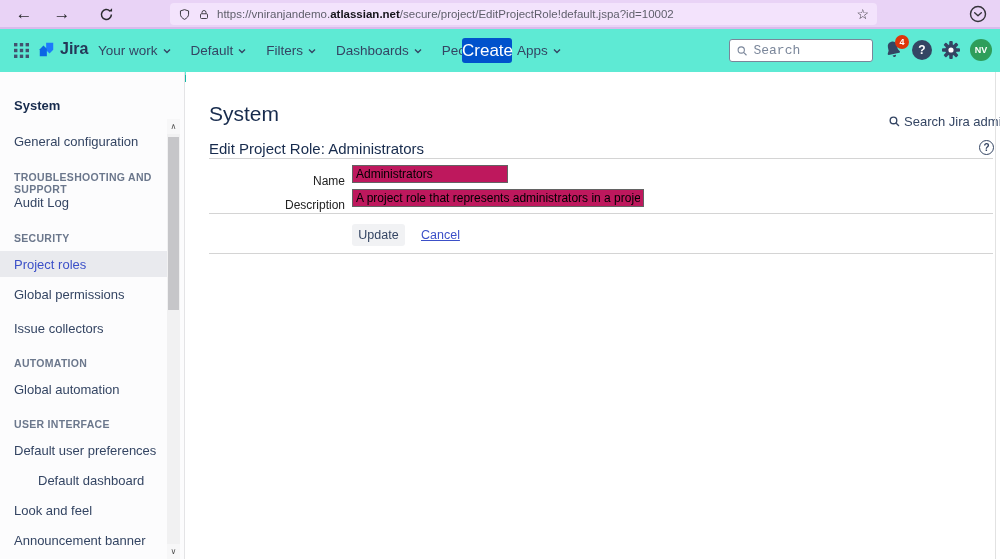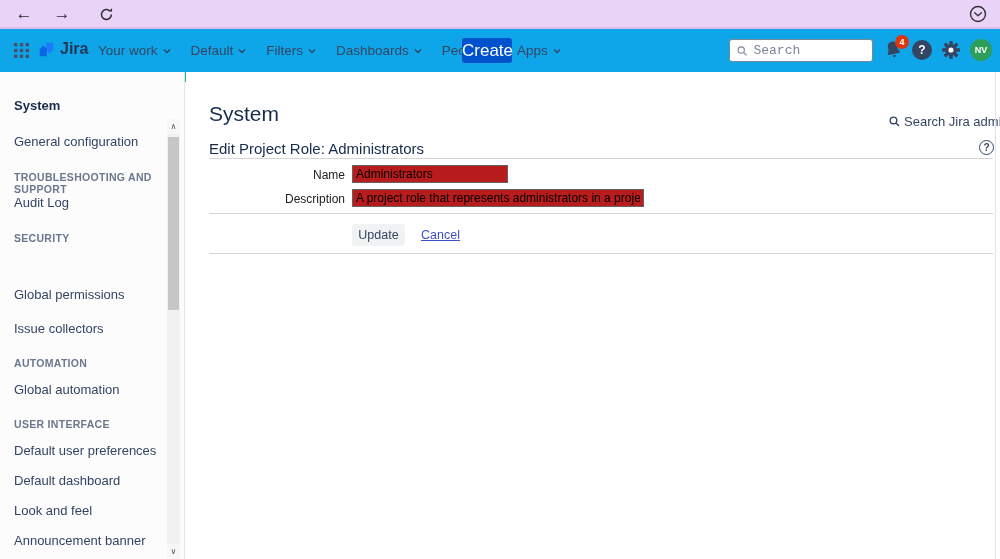--- a/index.html
+++ b/index.html
@@ -14,21 +14,21 @@
   .btn-back { left:10px; } .btn-fwd { left:48px; } .btn-reload { left:92px; }
   .urlbar { position:absolute; left:170px; top:3px; width:707px; height:22px;
             background:#f3e3fc; border-radius:4px; display:flex; align-items:center; padding:0 8px; }
   .urlbar .u-icon { display:flex; align-items:center; margin-right:7px; }
   .url-text { font-size:11.5px; color:#5f5f6b; white-space:nowrap; overflow:hidden; flex:1; }
   .url-text b { color:#15141a; font-weight:700; }
   .url-star { font-size:14px; color:#2a2a2e; margin-left:8px; cursor:pointer; }
   .pocket { position:absolute; left:968px; top:4px; cursor:pointer; }
 
   
-  .topnav { position:absolute; left:0; top:29px; width:1000px; height:53px; background:#0ea5e9;
+  .topnav { position:absolute; left:0; top:29px; width:1000px; height:53px; background:#5eead4;
             border-bottom:7px solid #14b8a6; }
   .grid-icon { position:absolute; left:14px; top:14px; cursor:pointer; }
   .logo { position:absolute; left:38px; top:11px; display:flex; align-items:center; gap:5px; cursor:pointer; }
   .logo-text { font-size:16px; font-weight:600; color:#253858; }
   .menus { position:absolute; left:98px; top:0; height:43px; display:flex; gap:20px; }
   .menu-item { display:flex; align-items:center; gap:5px; font-size:13.5px; font-weight:500;
                color:#344563; cursor:pointer; }
   .create-btn { position:absolute; left:462px; top:9px; width:50px; height:25px; background:#0052cc;
                 color:#fff; font-size:17px; border:none; border-radius:3px; cursor:pointer;
                 font-family:"Liberation Sans",sans-serif; }
@@ -70,43 +70,58 @@
   .main { position:absolute; left:186px; top:72px; width:814px; height:487px; background:#fff; }
   .main-title { position:absolute; left:23px; top:30px; font-size:21px; font-weight:500; color:#172b4d; }
   .admin-search { position:absolute; left:703px; top:42px; display:flex; align-items:center; gap:4px;
                   font-size:13px; color:#344563; cursor:pointer; white-space:nowrap; }
   .page-heading { position:absolute; left:23px; top:68px; font-size:15px; font-weight:500; color:#172b4d; }
   .help-outline { position:absolute; left:793px; top:68px; width:15px; height:15px; border-radius:50%;
                   border:1.5px solid #344563; color:#344563; font-size:10px; font-weight:700;
                   display:flex; align-items:center; justify-content:center; cursor:pointer; }
   .rule { position:absolute; left:23px; width:784px; height:1px; background:#d4d4d4; }
   .rule1 { top:86px; } .rule2 { top:141px; } .rule3 { top:181px; }
-  .f-label { position:absolute; width:136px; left:23px; text-align:right; font-size:12px; color:#222; }
+  .f-label { position:absolute; width:136px; left:23px; text-align:right; font-size:12px; color:#222;margin-top:6px; }
   .f-label-name { top:96px; } .f-label-desc { top:120px; }
   .f-input { position:absolute; left:166px; height:18px; border:1px solid #636363; font-size:12px;
-             color:#000; padding:0 3px; font-family:"Liberation Sans",sans-serif; background:#b91c1c; }
+             color:#000; padding:0 3px; font-family:"Liberation Sans",sans-serif; background:#be185d; }
   .f-input-name { top:93px; width:156px; }
   .f-input-desc { top:117px; width:292px; }
   .update-btn { position:absolute; left:166px; top:152px; width:53px; height:22px; background:#f1f2f4;
                 border:none; border-radius:3px; font-size:12.5px; color:#344563; cursor:pointer;
                 font-family:"Liberation Sans",sans-serif; }
   .cancel-link { position:absolute; left:235px; top:156px; font-size:12.5px; color:#3c50c8; cursor:pointer;text-decoration:underline; }
   .right-edge { position:absolute; left:995px; top:72px; width:1px; height:487px; background:#e2e2e2; }
 </style>
 </head>
 <body>
 
 <div class="chrome">
   <div class="navbtn btn-back">←</div>
   <div class="navbtn btn-fwd">→</div>
   <div class="navbtn btn-reload">
     <svg width="15" height="15" viewBox="0 0 16 16">
         <path d="M13.2 8a5.3 5.3 0 1 1-1.6-3.8" fill="none" stroke="#2a2a2e" stroke-width="1.6"></path>
         <path d="M13.9 1.3v3.6h-3.6z" fill="#2a2a2e"></path>
       </svg>
+  </div>
+  <div class="urlbar">
+    <span class="u-icon">
+      <svg width="13" height="13" viewBox="0 0 24 24">
+          <path d="M12 3l7.5 2.4v6.1c0 4.3-3.2 7.4-7.5 9.5-4.3-2.1-7.5-5.2-7.5-9.5V5.4z" fill="none" stroke="#35333a" stroke-width="1.8"></path>
+        </svg>
+    </span>
+    <span class="u-icon">
+      <svg width="12" height="13" viewBox="0 0 24 24">
+          <rect x="5" y="10.5" width="14" height="9.5" rx="2" fill="none" stroke="#35333a" stroke-width="1.8"></rect>
+          <path d="M8 10.5V8a4 4 0 0 1 8 0v2.5" fill="none" stroke="#35333a" stroke-width="1.8"></path>
+        </svg>
+    </span>
+    <span class="url-text"><span>https://vniranjandemo.</span><b>atlassian.net</b><span>/secure/project/EditProjectRole!default.jspa?id=10002</span></span>
+    <span class="url-star">☆</span>
   </div>
   <div class="pocket">
     <svg width="20" height="20" viewBox="0 0 24 24">
         <circle cx="12" cy="12" r="9" fill="none" stroke="#35333a" stroke-width="1.7"></circle>
         <path d="M8 10.5l4 3.5 4-3.5" fill="none" stroke="#35333a" stroke-width="1.7" stroke-linecap="round" stroke-linejoin="round"></path>
       </svg>
   </div>
 </div>
 
 <div class="topnav">
@@ -201,27 +216,30 @@
   <div class="avatar">NV</div>
 </div>
 
 <div class="sidebar">
   <div class="sb-title">System</div>
 
   <div class="sb-item" style="top:62px;">General configuration</div>
   <div class="sb-section" style="top:99px;">TROUBLESHOOTING AND SUPPORT</div>
   <div class="sb-item" style="top:123px;">Audit Log</div>
   <div class="sb-section" style="top:160px;">SECURITY</div>
+  <div class="sb-selected">
+      <span>Project roles</span>
+    </div>
   <div class="sb-item" style="top:215px;">Global permissions</div>
   <div class="sb-item" style="top:249px;">Issue collectors</div>
   <div class="sb-section" style="top:285px;">AUTOMATION</div>
   <div class="sb-item" style="top:310px;">Global automation</div>
   <div class="sb-section" style="top:346px;">USER INTERFACE</div>
   <div class="sb-item" style="top:371px;">Default user preferences</div>
-  <div class="sb-item" style="top:401px;">Default dashboard</div>
+  <div class="sb-item" style="top:401px;margin-left:24px;">Default dashboard</div>
   <div class="sb-item" style="top:431px;">Look and feel</div>
   <div class="sb-item" style="top:461px;">Announcement banner</div>
 
   <div class="sb-track"></div>
   <div class="sb-arrow" style="top:47px;">∧</div>
   <div class="sb-thumb"></div>
   <div class="sb-arrow" style="top:472px;">∨</div>
 </div>
 
 <div class="main">

